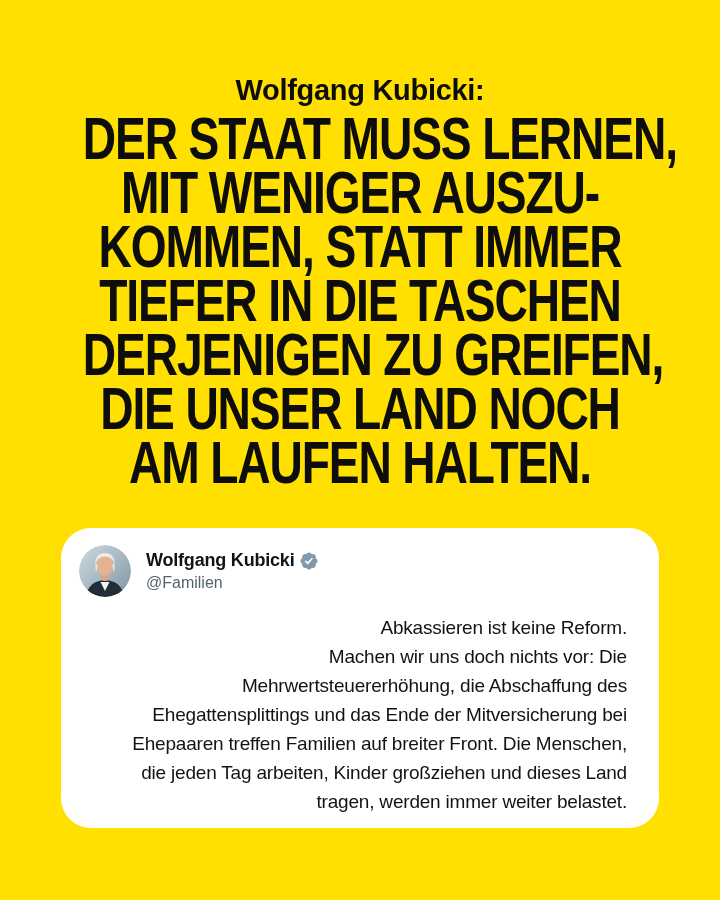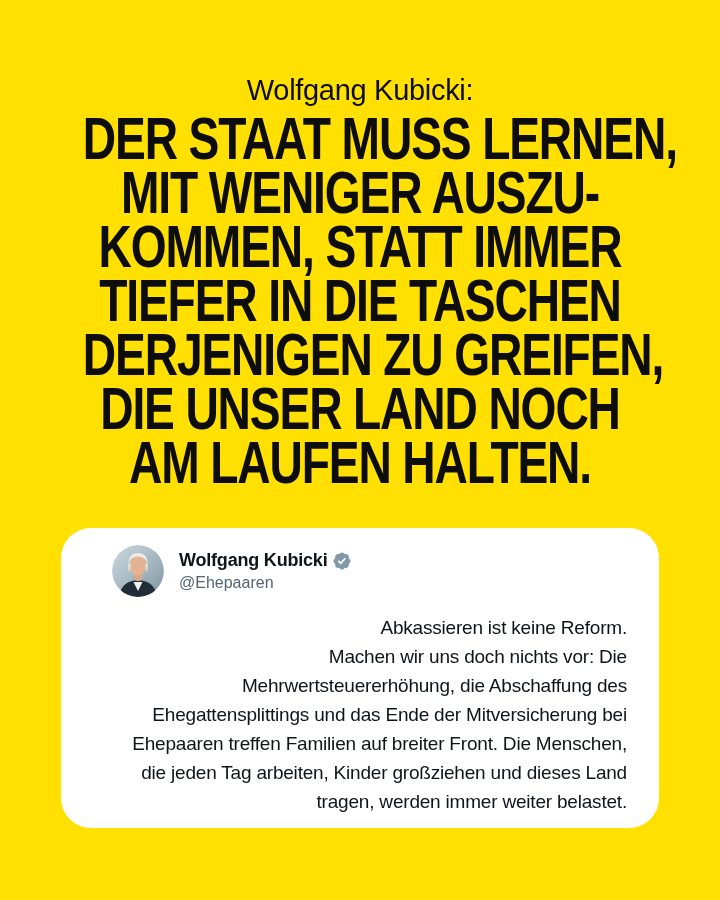--- a/index.html
+++ b/index.html
@@ -12,21 +12,21 @@
     position: relative;
     width: 720px; height: 900px;
     background: #FFE000;
     overflow: hidden;
   }
   .kicker {
     position: absolute;
     top: 74px; left: 0; right: 0;
     text-align: center;
     font-size: 29px;
-    font-weight: 400;
+    font-weight: 700;
     letter-spacing: -0.3px;
     color: #0d0d0d;
   }
   .headline {
     position: absolute;
     top: 112px; left: 0; right: 0;
     text-align: center;
     font-weight: 700;
     font-size: 60px;
     line-height: 54px;
@@ -37,21 +37,21 @@
   }
   .headline-line { white-space: nowrap; }
 
   .tweet-card {
     position: absolute;
     top: 528px; left: 61px;
     width: 598px; height: 300px;
     box-sizing: border-box;
     background: #ffffff;
     border-radius: 30px;
-    padding: 17px 32px 0 51px;
+    padding: 17px 32px 0 18px;
   }
   .tweet-header {
     display: flex;
     align-items: center;
     gap: 15px;
   }
   .avatar {
     width: 52px; height: 52px;
     border-radius: 50%;
     overflow: hidden;
@@ -132,21 +132,21 @@
 
       <div class="tweet-id-block">
         <div class="tweet-name-row">
           <span class="tweet-name">Wolfgang Kubicki</span>
           <span class="verified-badge">
             <svg width="20" height="20" viewBox="0 0 24 24" xmlns="http://www.w3.org/2000/svg">
               <path fill="#8299a9" fill-rule="evenodd" d="M22.25 12c0-1.43-.88-2.67-2.19-3.34.46-1.39.2-2.9-.81-3.91s-2.52-1.27-3.91-.81c-.66-1.31-1.91-2.19-3.34-2.19s-2.67.88-3.33 2.19c-1.4-.46-2.91-.2-3.92.81s-1.26 2.52-.8 3.91c-1.31.67-2.2 1.91-2.2 3.34s.89 2.67 2.2 3.34c-.46 1.39-.21 2.9.8 3.91s2.52 1.26 3.91.81c.67 1.31 1.91 2.19 3.34 2.19s2.68-.88 3.34-2.19c1.39.45 2.9.2 3.91-.81s1.27-2.52.81-3.91c1.31-.67 2.19-1.91 2.19-3.34zm-11.71 4.2L6.8 12.46l1.41-1.42 2.26 2.26 4.8-5.23 1.47 1.36-6.2 6.77z"></path>
             </svg>
           </span>
         </div>
-        <div class="tweet-handle">@Ehepaaren</div>
+        <div class="tweet-handle">@Familien</div>
       </div>
     </div>
 
     <div class="tweet-text">Abkassieren ist keine Reform.
 Machen wir uns doch nichts vor: Die
 Mehrwertsteuererhöhung, die Abschaffung des
 Ehegattensplittings und das Ende der Mitversicherung bei
 Ehepaaren treffen Familien auf breiter Front. Die Menschen,
 die jeden Tag arbeiten, Kinder großziehen und dieses Land
 tragen, werden immer weiter belastet.</div>

